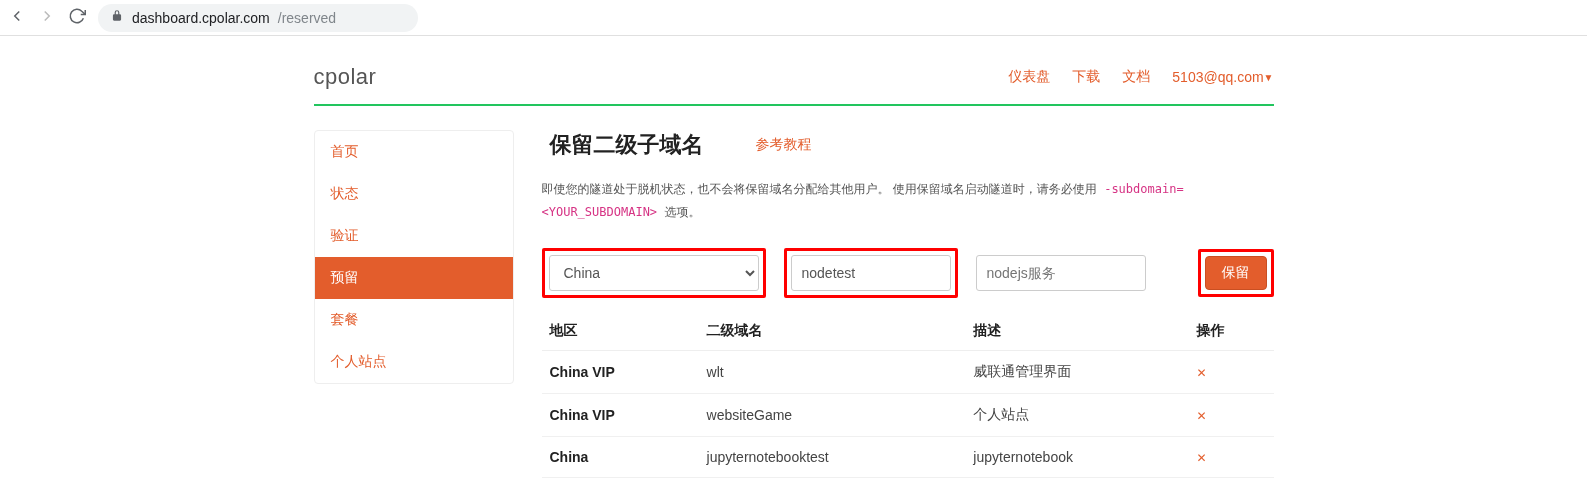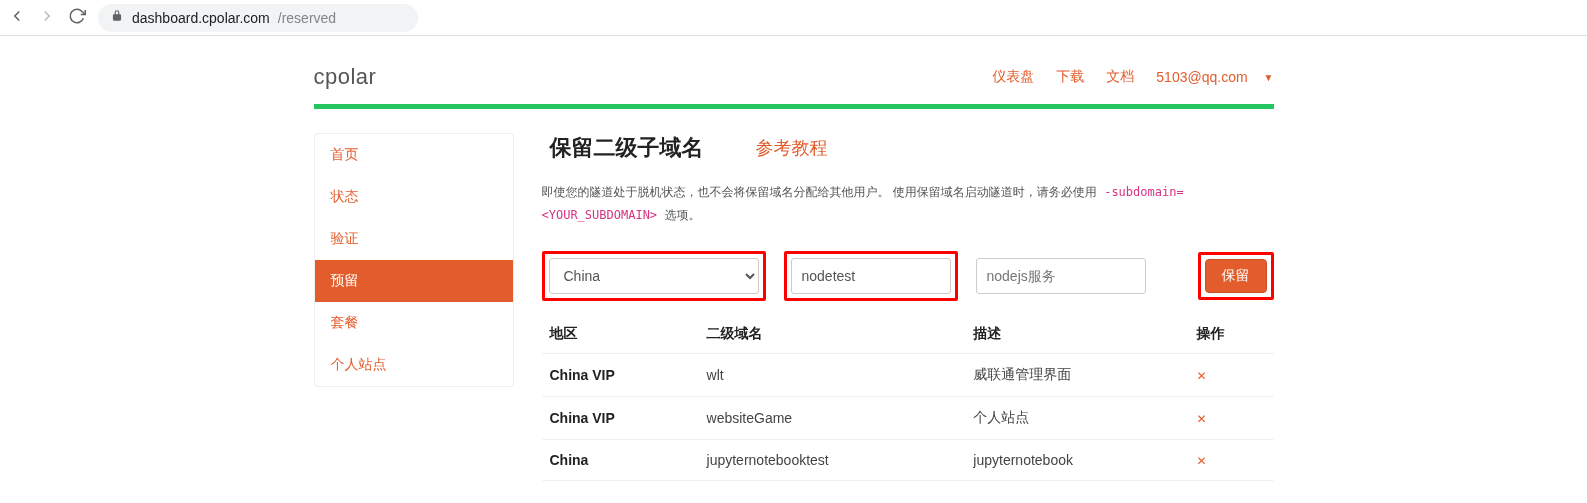--- a/index.html
+++ b/index.html
@@ -14,40 +14,40 @@
   .addr-bar {
     flex: 0 0 auto; display: flex; align-items: center; gap: 8px;
     background: #f1f3f4; border-radius: 14px; height: 28px; padding: 0 12px;
     min-width: 320px; color: #5f6368; font-size: 14px;
   }
   .addr-bar .url-host { color: #202124; }
   .addr-bar .url-path { color: #80868b; }
   .lock { width: 14px; height: 14px; }
 
   .page { max-width: 960px; margin: 0 auto; padding-top: 28px; display: flex; flex-direction: column; }
-  .header { display: flex; justify-content: space-between; align-items: center; padding: 0 0 14px 0; border-bottom: 5px solid #22c55e;}
+  .header { display: flex; justify-content: space-between; align-items: center; padding: 0 0 14px 0; border-bottom: 2px solid #22c55e;}
   .logo { font-size: 22px; color: #555; letter-spacing: .5px; }
   .topnav { display: flex; gap: 22px; align-items: center; font-size: 14px; }
   .topnav .link { color: #e35d2c; cursor: pointer; }
-  .topnav .user { color: #e35d2c; display: flex; align-items: center; gap: 16px; }
+  .topnav .user { color: #e35d2c; display: flex; align-items: center; gap: 0; }
 
   .body { display: flex; gap: 28px; margin-top: 24px; }
   .sidebar {
     width: 200px; border: 1px solid #eee; border-radius: 4px;
     overflow: hidden; background: #fff; align-self: flex-start;
   }
   .sidebar .item {
     padding: 12px 16px; color: #e35d2c; font-size: 14px; cursor: pointer;
   }
   .sidebar .item.active { background: #e35d2c; color: #fff; }
 
   .main { flex: 1; }
   .title-row { display: flex; align-items: center; gap: 52px; margin: 0 0 18px 8px;}
   .title-row h1 { font-size: 22px; font-weight: 700; color: #222; }
-  .tutorial { color: #e35d2c; font-size: 18px; }
+  .tutorial { color: #e35d2c; font-size: 14px; }
 
   .desc { color: #555; font-size: 12px; line-height: 1.9; margin-bottom: 24px; }
   .code { color: #d63384; background: #fff; font-family: monospace; padding: 0 4px; }
 
   .form-row { display: flex; gap: 18px; align-items: center; margin-bottom: 14px; }
   .hl { border: 3px solid #ff0000; padding: 4px; border-radius: 2px; }
   select, input[type=text] {
     height: 36px; border: 1px solid #ccc; border-radius: 3px; padding: 0 10px;
     font-size: 14px; color: #555; background: #fff;
   }

